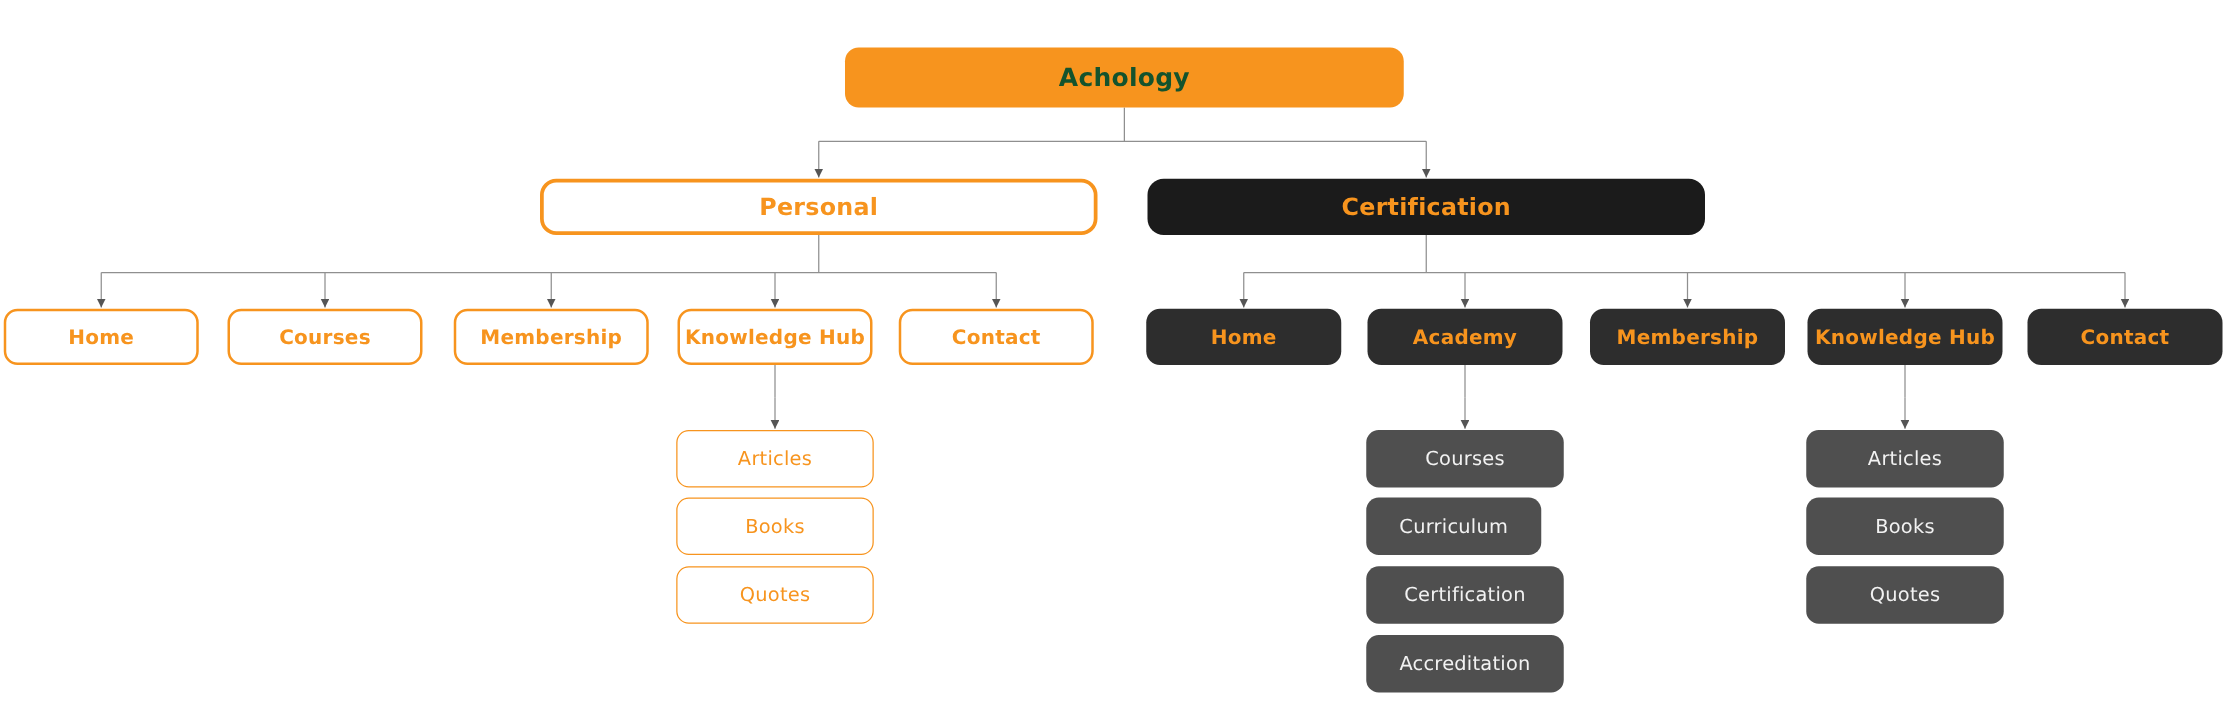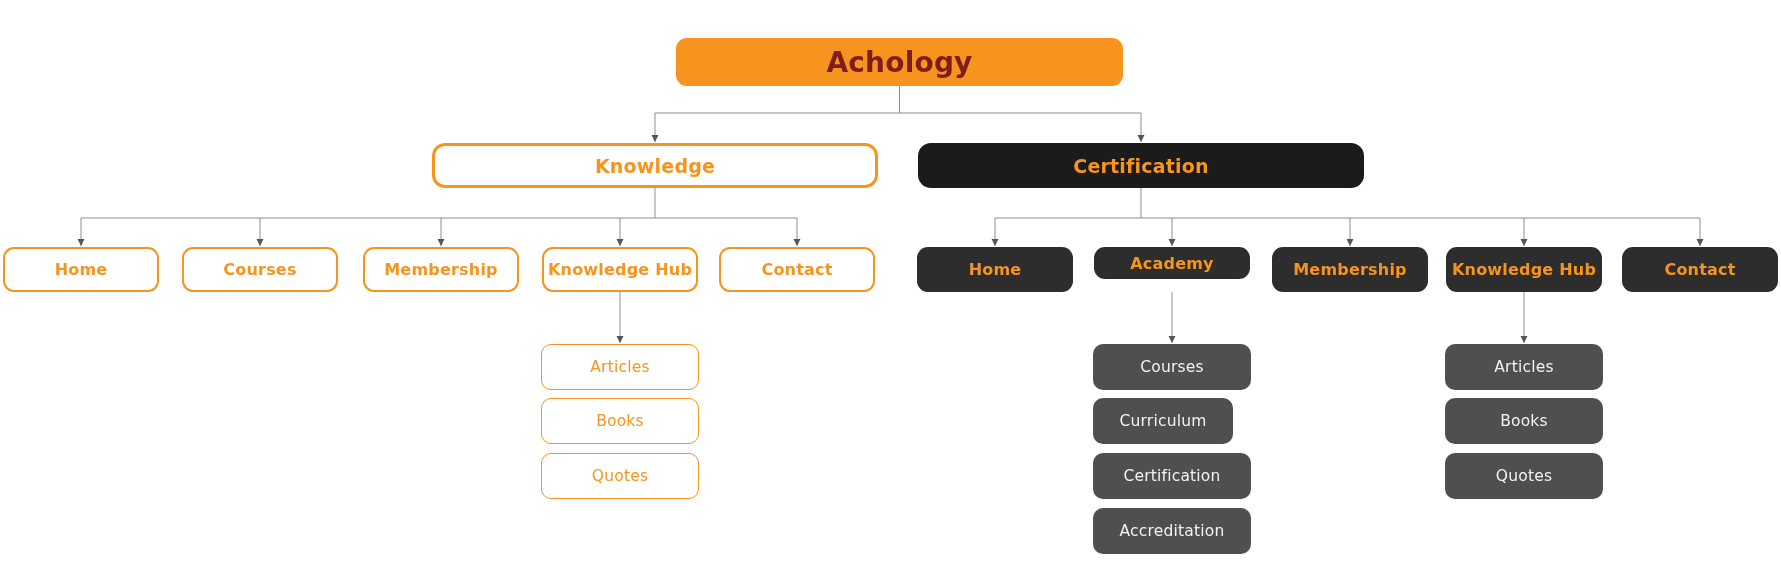--- a/index.html
+++ b/index.html
@@ -25,23 +25,23 @@
     position: absolute;
     box-sizing: border-box;
     display: flex;
     align-items: center;
     justify-content: center;
     white-space: nowrap;
     letter-spacing: 0.2px;
   }
   .v-root {
     background: var(--orange);
-    color: #7f1d1d;
+    color: #14532d;
     font-weight: bold;
-    font-size: 28px;
+    font-size: 20px;
     border-radius: 11px;
   }
   .v-l2-light {
     background: #ffffff;
     border: 3.5px solid var(--orange);
     color: var(--orange);
     font-weight: bold;
     font-size: 19px;
     border-radius: 13px;
   }
@@ -115,29 +115,29 @@
         <line x1="620" y1="292" x2="620" y2="318" stroke="#8F8F8F" stroke-width="1"></line>
         <line x1="620" y1="318" x2="620" y2="343" stroke="#8F8F8F" stroke-width="1" marker-end="url(#arrowhead)"></line>
         <line x1="1172" y1="292" x2="1172" y2="318" stroke="#8F8F8F" stroke-width="1"></line>
         <line x1="1172" y1="318" x2="1172" y2="343" stroke="#8F8F8F" stroke-width="1" marker-end="url(#arrowhead)"></line>
         <line x1="1524" y1="292" x2="1524" y2="318" stroke="#8F8F8F" stroke-width="1"></line>
         <line x1="1524" y1="318" x2="1524" y2="343" stroke="#8F8F8F" stroke-width="1" marker-end="url(#arrowhead)"></line>
       </g>
   </svg>
 
 <div class="node v-root" style="left: 676px; top: 38px; width: 447px; height: 48px;">Achology</div>
-    <div class="node v-l2-light" style="left: 432px; top: 143px; width: 446px; height: 45px;">Knowledge</div>
+    <div class="node v-l2-light" style="left: 432px; top: 143px; width: 446px; height: 45px;">Personal</div>
     <div class="node v-l2-dark" style="left: 918px; top: 143px; width: 446px; height: 45px;">Certification</div>
     <div class="node v-l3-light" style="left: 3px; top: 247px; width: 156px; height: 45px;">Home</div>
     <div class="node v-l3-light" style="left: 182px; top: 247px; width: 156px; height: 45px;">Courses</div>
     <div class="node v-l3-light" style="left: 363px; top: 247px; width: 156px; height: 45px;">Membership</div>
     <div class="node v-l3-light" style="left: 542px; top: 247px; width: 156px; height: 45px;">Knowledge Hub</div>
     <div class="node v-l3-light" style="left: 719px; top: 247px; width: 156px; height: 45px;">Contact</div>
     <div class="node v-l3-dark" style="left: 917px; top: 247px; width: 156px; height: 45px;">Home</div>
-    <div class="node v-l3-dark" style="left: 1094px; top: 247px; width: 156px; height: 32px;">Academy</div>
+    <div class="node v-l3-dark" style="left: 1094px; top: 247px; width: 156px; height: 45px;">Academy</div>
     <div class="node v-l3-dark" style="left: 1272px; top: 247px; width: 156px; height: 45px;">Membership</div>
     <div class="node v-l3-dark" style="left: 1446px; top: 247px; width: 156px; height: 45px;">Knowledge Hub</div>
     <div class="node v-l3-dark" style="left: 1622px; top: 247px; width: 156px; height: 45px;">Contact</div>
     <div class="node v-l4-light" style="left: 541px; top: 344px; width: 158px; height: 46px;">Articles</div>
     <div class="node v-l4-light" style="left: 541px; top: 398px; width: 158px; height: 46px;">Books</div>
     <div class="node v-l4-light" style="left: 541px; top: 453px; width: 158px; height: 46px;">Quotes</div>
     <div class="node v-l4-dark" style="left: 1093px; top: 344px; width: 158px; height: 46px;">Courses</div>
     <div class="node v-l4-dark" style="left: 1093px; top: 398px; width: 140px; height: 46px;">Curriculum</div>
     <div class="node v-l4-dark" style="left: 1093px; top: 453px; width: 158px; height: 46px;">Certification</div>
     <div class="node v-l4-dark" style="left: 1093px; top: 508px; width: 158px; height: 46px;">Accreditation</div>

